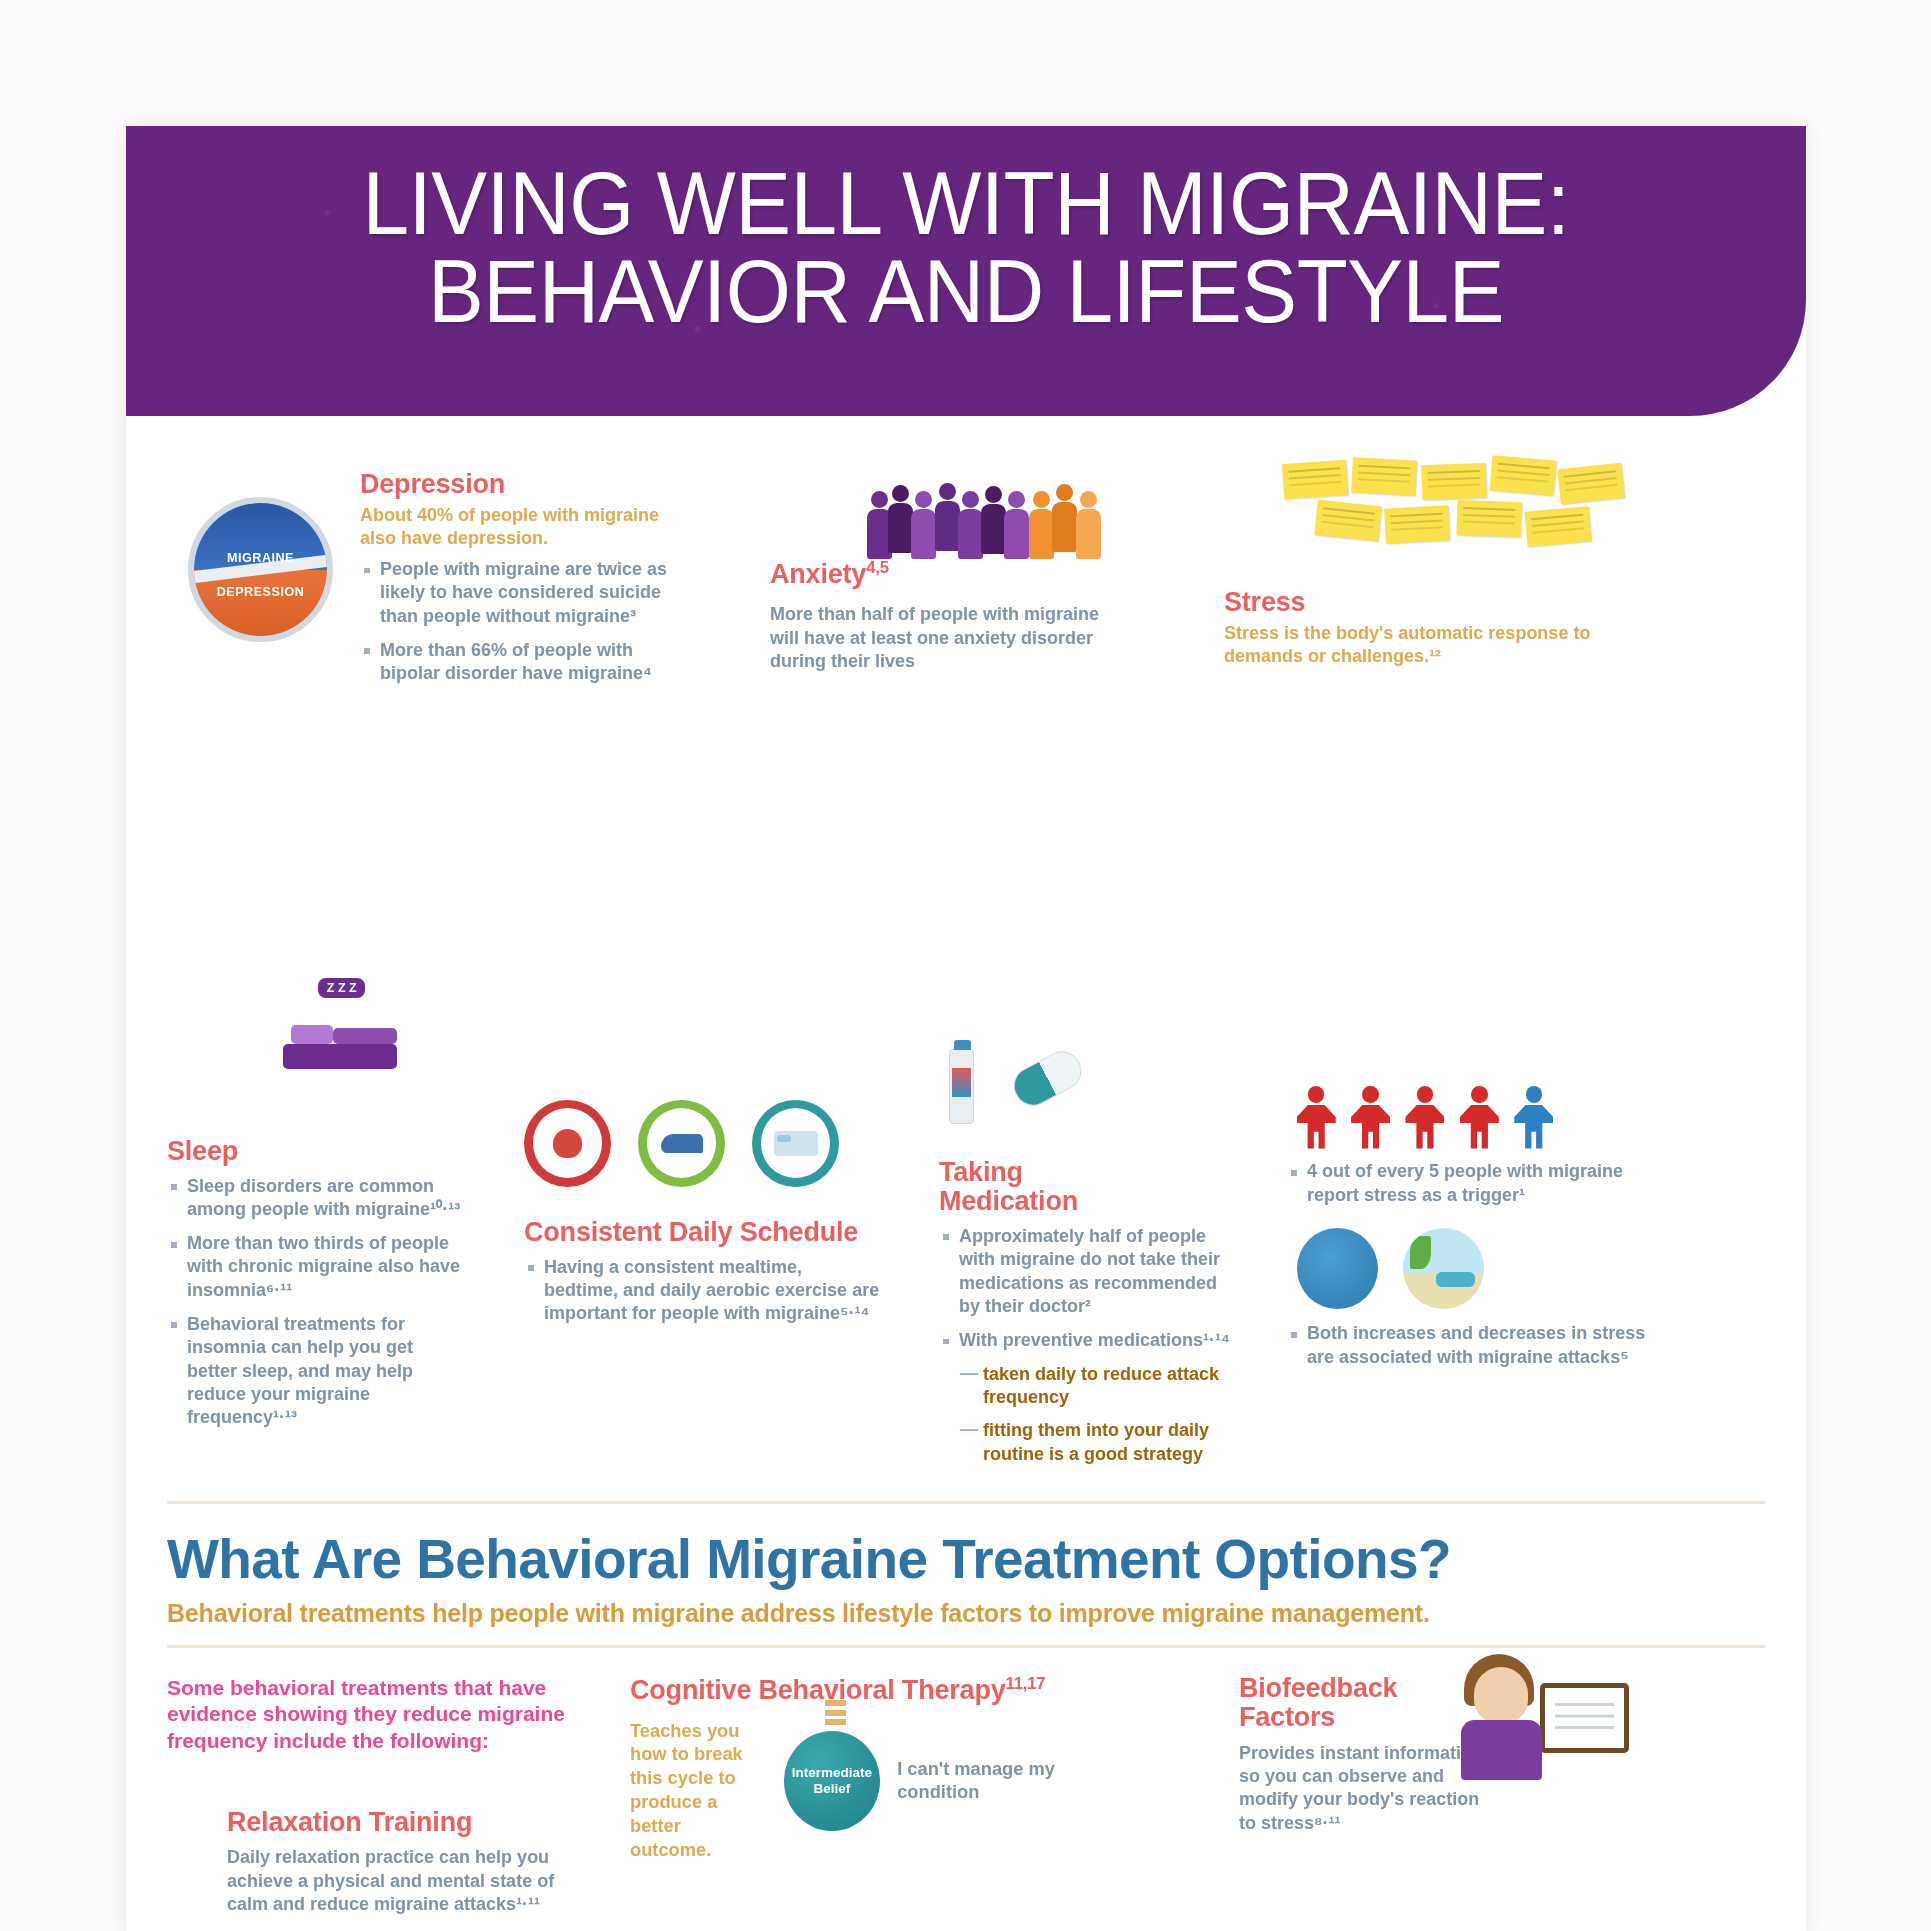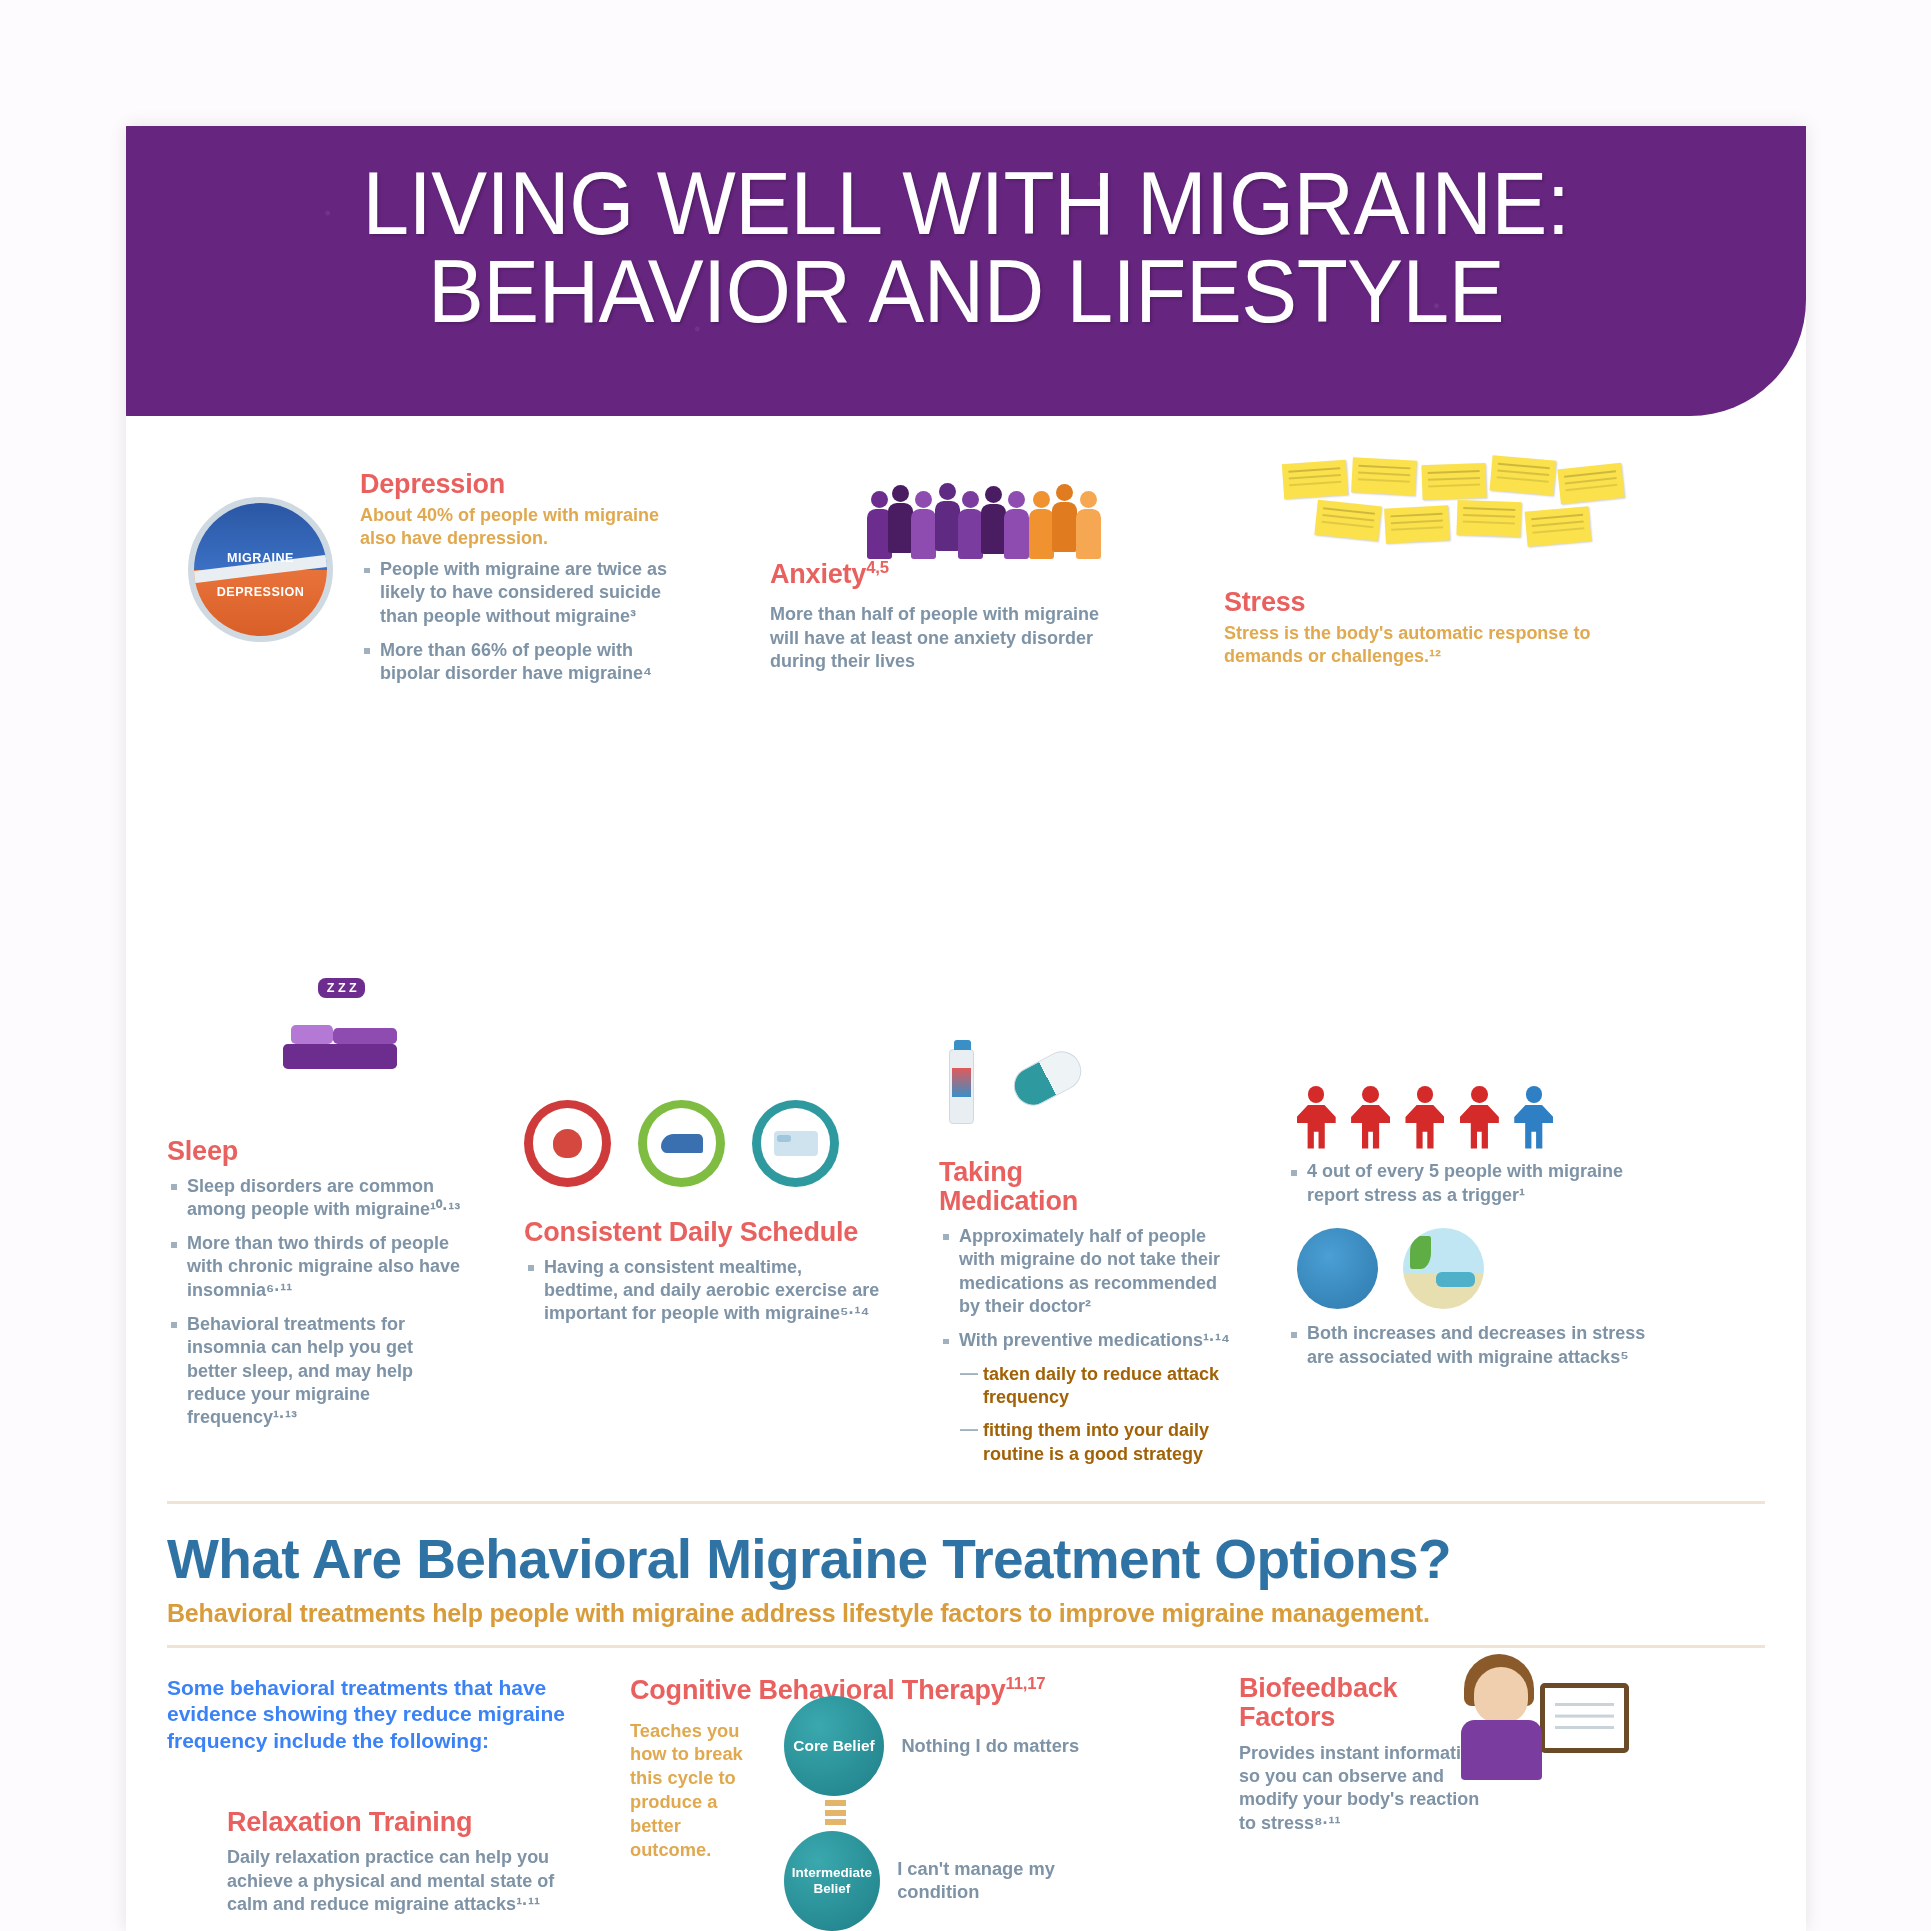--- a/index.html
+++ b/index.html
@@ -207,21 +207,21 @@
 
   .photo { width: 81px; height: 81px; border-radius:50%; }
   .photo.blue { background: radial-gradient(circle at 40% 35%, #4a9fd4, #2e79ad); }
   .photo.beach { background: linear-gradient(#bfe6f2 55%, #e8dfb0 55%); position:relative; overflow:hidden;}
   .photo.beach::before{content:"";position:absolute;left:7.7px;top:7.7px;width:21px;height:33px;background:#5fae45;border-radius:50% 10% 50% 10%;}
   .photo.beach::after{content:"";position:absolute;left:33px;top:44px;width:39px;height:15.4px;background:#4fb0c9;border-radius:5.8px;}
 
   
   .grid-bot { position: relative; height: 463px; margin-top: 5.8px; }
   .col-left2 { position:absolute; left: 0; top: 0; width: 406px; }
-  .lead-dark { color:#3b82f6; font-size: 21px; font-weight: bold; line-height: 1.26; }
+  .lead-dark { color:#ec4899; font-size: 21px; font-weight: bold; line-height: 1.26; }
 
   .relax { margin-top: 54px; margin-left: 60px; }
 
   .col-cbt { position:absolute; left: 463px; top: 0; width: 502px; }
   .cbt-lead { color:#e0a94f; font-size:18.3px; font-weight:bold; line-height:1.3; width:116px; }
   .chain { position:absolute; left: 154px; top: 42px; width: 348px; }
   .node { width: 100px; height: 100px; border-radius: 50%; background: radial-gradient(circle at 35% 30%, #3aa8ae, #1f7f88);
           color:#fff; font-size:15.4px; font-weight:bold; display:flex; align-items:center; justify-content:center; text-align:center; line-height:1.15; }
   .node.small { font-size: 13.5px; }
   .connect { width: 21px; height: 27px; margin: 3.9px 0 3.9px 41px; background: repeating-linear-gradient(#e2b56a 0 5.8px, transparent 5.8px 9.7px); }
@@ -452,24 +452,20 @@
         </div>
       </div>
 
       <div class="col-cbt">
         <div class="hsub" style="margin-top:21px;">
           <span>Cognitive Behavioral Therapy</span><sup>11,17</sup>
         </div>
         <div class="cbt-lead" style="margin-top:13.5px;">Teaches you how to break this cycle to produce a better outcome.</div>
 
         <div class="chain">
-          <div class="noderow">
-            <div class="node">Core Belief</div>
-            <div class="ntext">Nothing I do matters</div>
-          </div>
           <div class="connect"></div>
           <div class="noderow">
             <div class="node small">Intermediate Belief</div>
             <div class="ntext">I can't manage my condition</div>
           </div>
 
         </div>
 
       </div>
 

